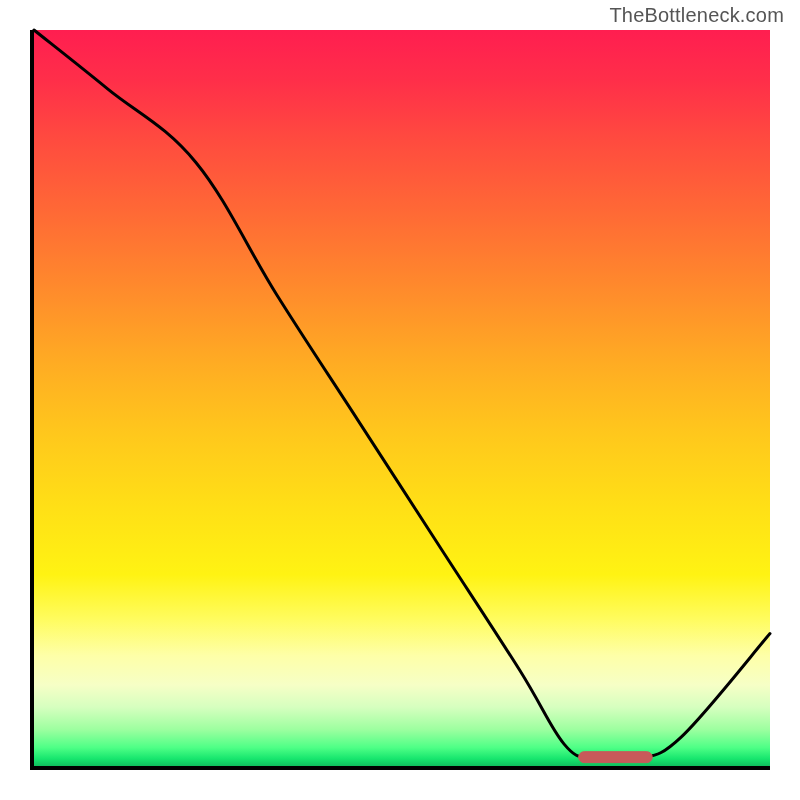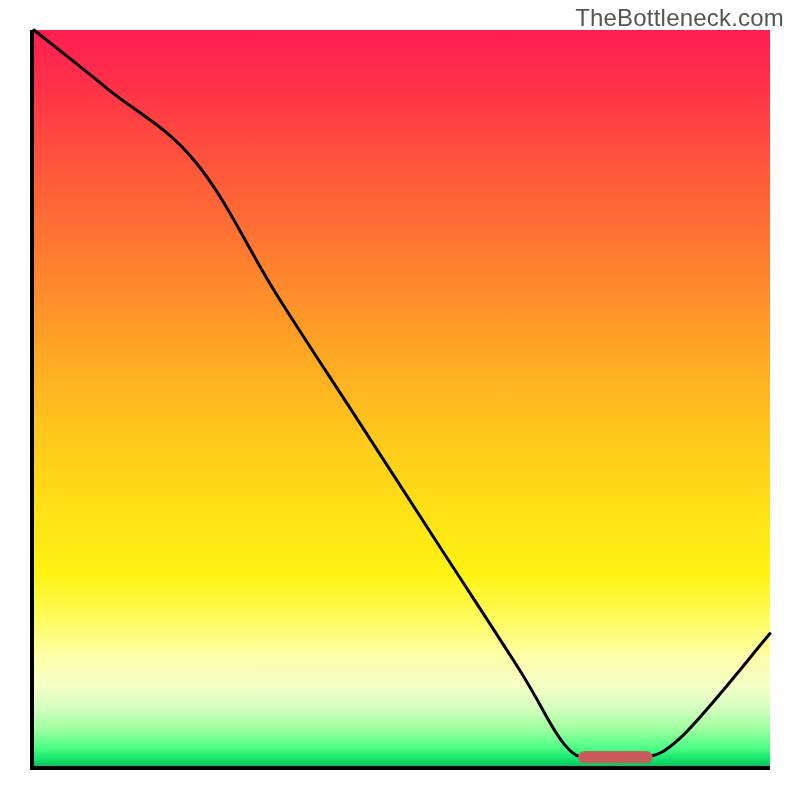--- a/index.html
+++ b/index.html
@@ -8,21 +8,21 @@
     position: relative;
     width: 800px;
     height: 800px;
     background: #fff;
   }
   .watermark {
     position: absolute;
     top: 4px;
     right: 16px;
     font-family: Arial, Helvetica, sans-serif;
-    font-size: 24px;
+    font-size: 20px;
     color: #555;
     letter-spacing: 0.2px;
     z-index: 10;
   }
   .plot-area {
     position: absolute;
     left: 30px;
     top: 30px;
     width: 740px;
     height: 740px;

